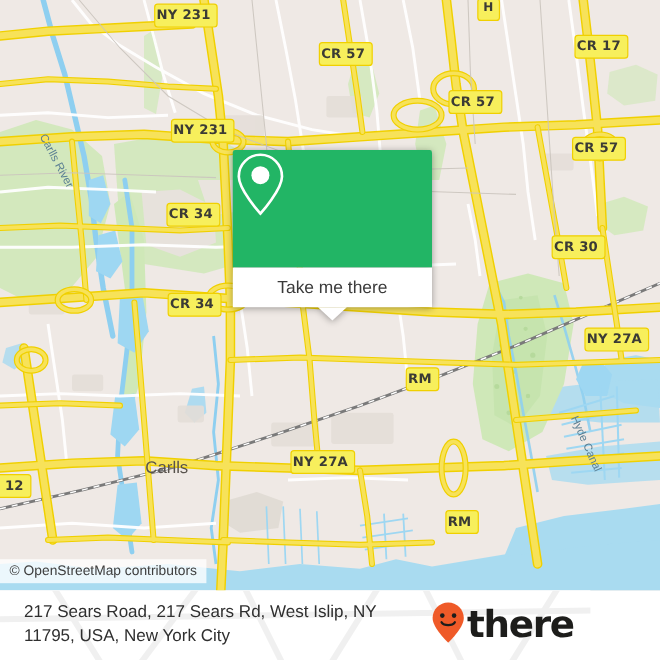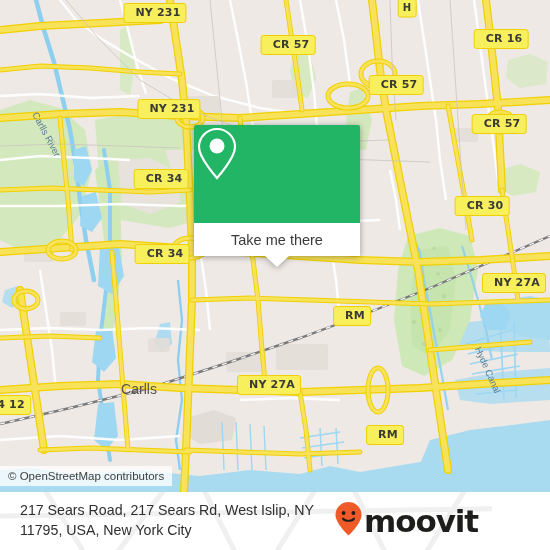--- a/index.html
+++ b/index.html
@@ -22,21 +22,21 @@
   .shield {
     position:absolute;
     background:#f7ef5c;
     border:1.6px solid #f0d000;
     border-radius:3px;
     color:#3b3b35;
     font-size:11px;
     font-weight:bold;
     letter-spacing:.2px;
     line-height:1;
-    padding:3px 5px 4px 11px;
+    padding:3px 5px 4px 1px;
     white-space:nowrap;
     transform:translate(-50%,-50%);
     font-family:"DejaVu Sans", sans-serif;
   }
   .shield.sm { font-size:10px; padding:3px 4px 4px 4px; }
 
   
   .place-label {
     position:absolute;
     transform:translate(-50%,-50%);
@@ -335,21 +335,21 @@
         <path d="M390,0 L392,60 L396,120"></path>
         <path d="M450,0 L454,60 L458,120 L462,180 L466,230"></path>
         <path d="M0,146 L60,144 L120,146 L180,148"></path>
         <path d="M250,160 L310,158 L370,160 L430,162"></path>
       </g>
     </svg>
 
     <div class="shield" style="left:155px;top:13px;">NY 231</div>
     <div class="shield" style="left:288px;top:45px;">CR 57</div>
     <div class="shield sm" style="left:407px;top:8px;">H</div>
-    <div class="shield" style="left:501px;top:39px;">CR 16</div>
+    <div class="shield" style="left:501px;top:39px;">CR 17</div>
     <div class="shield" style="left:396px;top:85px;">CR 57</div>
     <div class="shield" style="left:169px;top:109px;">NY 231</div>
     <div class="shield" style="left:499px;top:124px;">CR 57</div>
     <div class="shield" style="left:161px;top:179px;">CR 34</div>
     <div class="shield" style="left:482px;top:206px;">CR 30</div>
     <div class="shield" style="left:162px;top:254px;">CR 34</div>
     <div class="shield" style="left:514px;top:283px;">NY 27A</div>
     <div class="shield" style="left:352px;top:316px;">RM</div>
     <div class="shield" style="left:269px;top:385px;">NY 27A</div>
     <div class="shield" style="left:385px;top:435px;">RM</div>
@@ -395,17 +395,17 @@
 
     <div class="brand">
       <span>
         <svg width="29" height="36" viewBox="0 0 29 36">
           <path d="M14.5 1 C7.3 1 1.5 6.8 1.5 14 C1.5 22.5 14.5 34.5 14.5 34.5 C14.5 34.5 27.5 22.5 27.5 14 C27.5 6.8 21.7 1 14.5 1 Z" fill="#ef5a28"></path>
           <circle cx="9.6" cy="12" r="1.9" fill="#1d1d1b"></circle>
           <circle cx="19.4" cy="12" r="1.9" fill="#1d1d1b"></circle>
           <path d="M9 17.6 C11 20.6 18 20.6 20 17.6" stroke="#1d1d1b" stroke-width="1.9" fill="none" stroke-linecap="round"></path>
         </svg>
       </span>
-      <span class="brand-name">moovit</span>
+      <span class="brand-name">there</span>
     </div>
   </div>
 
 </div>
 
 </body></html>

